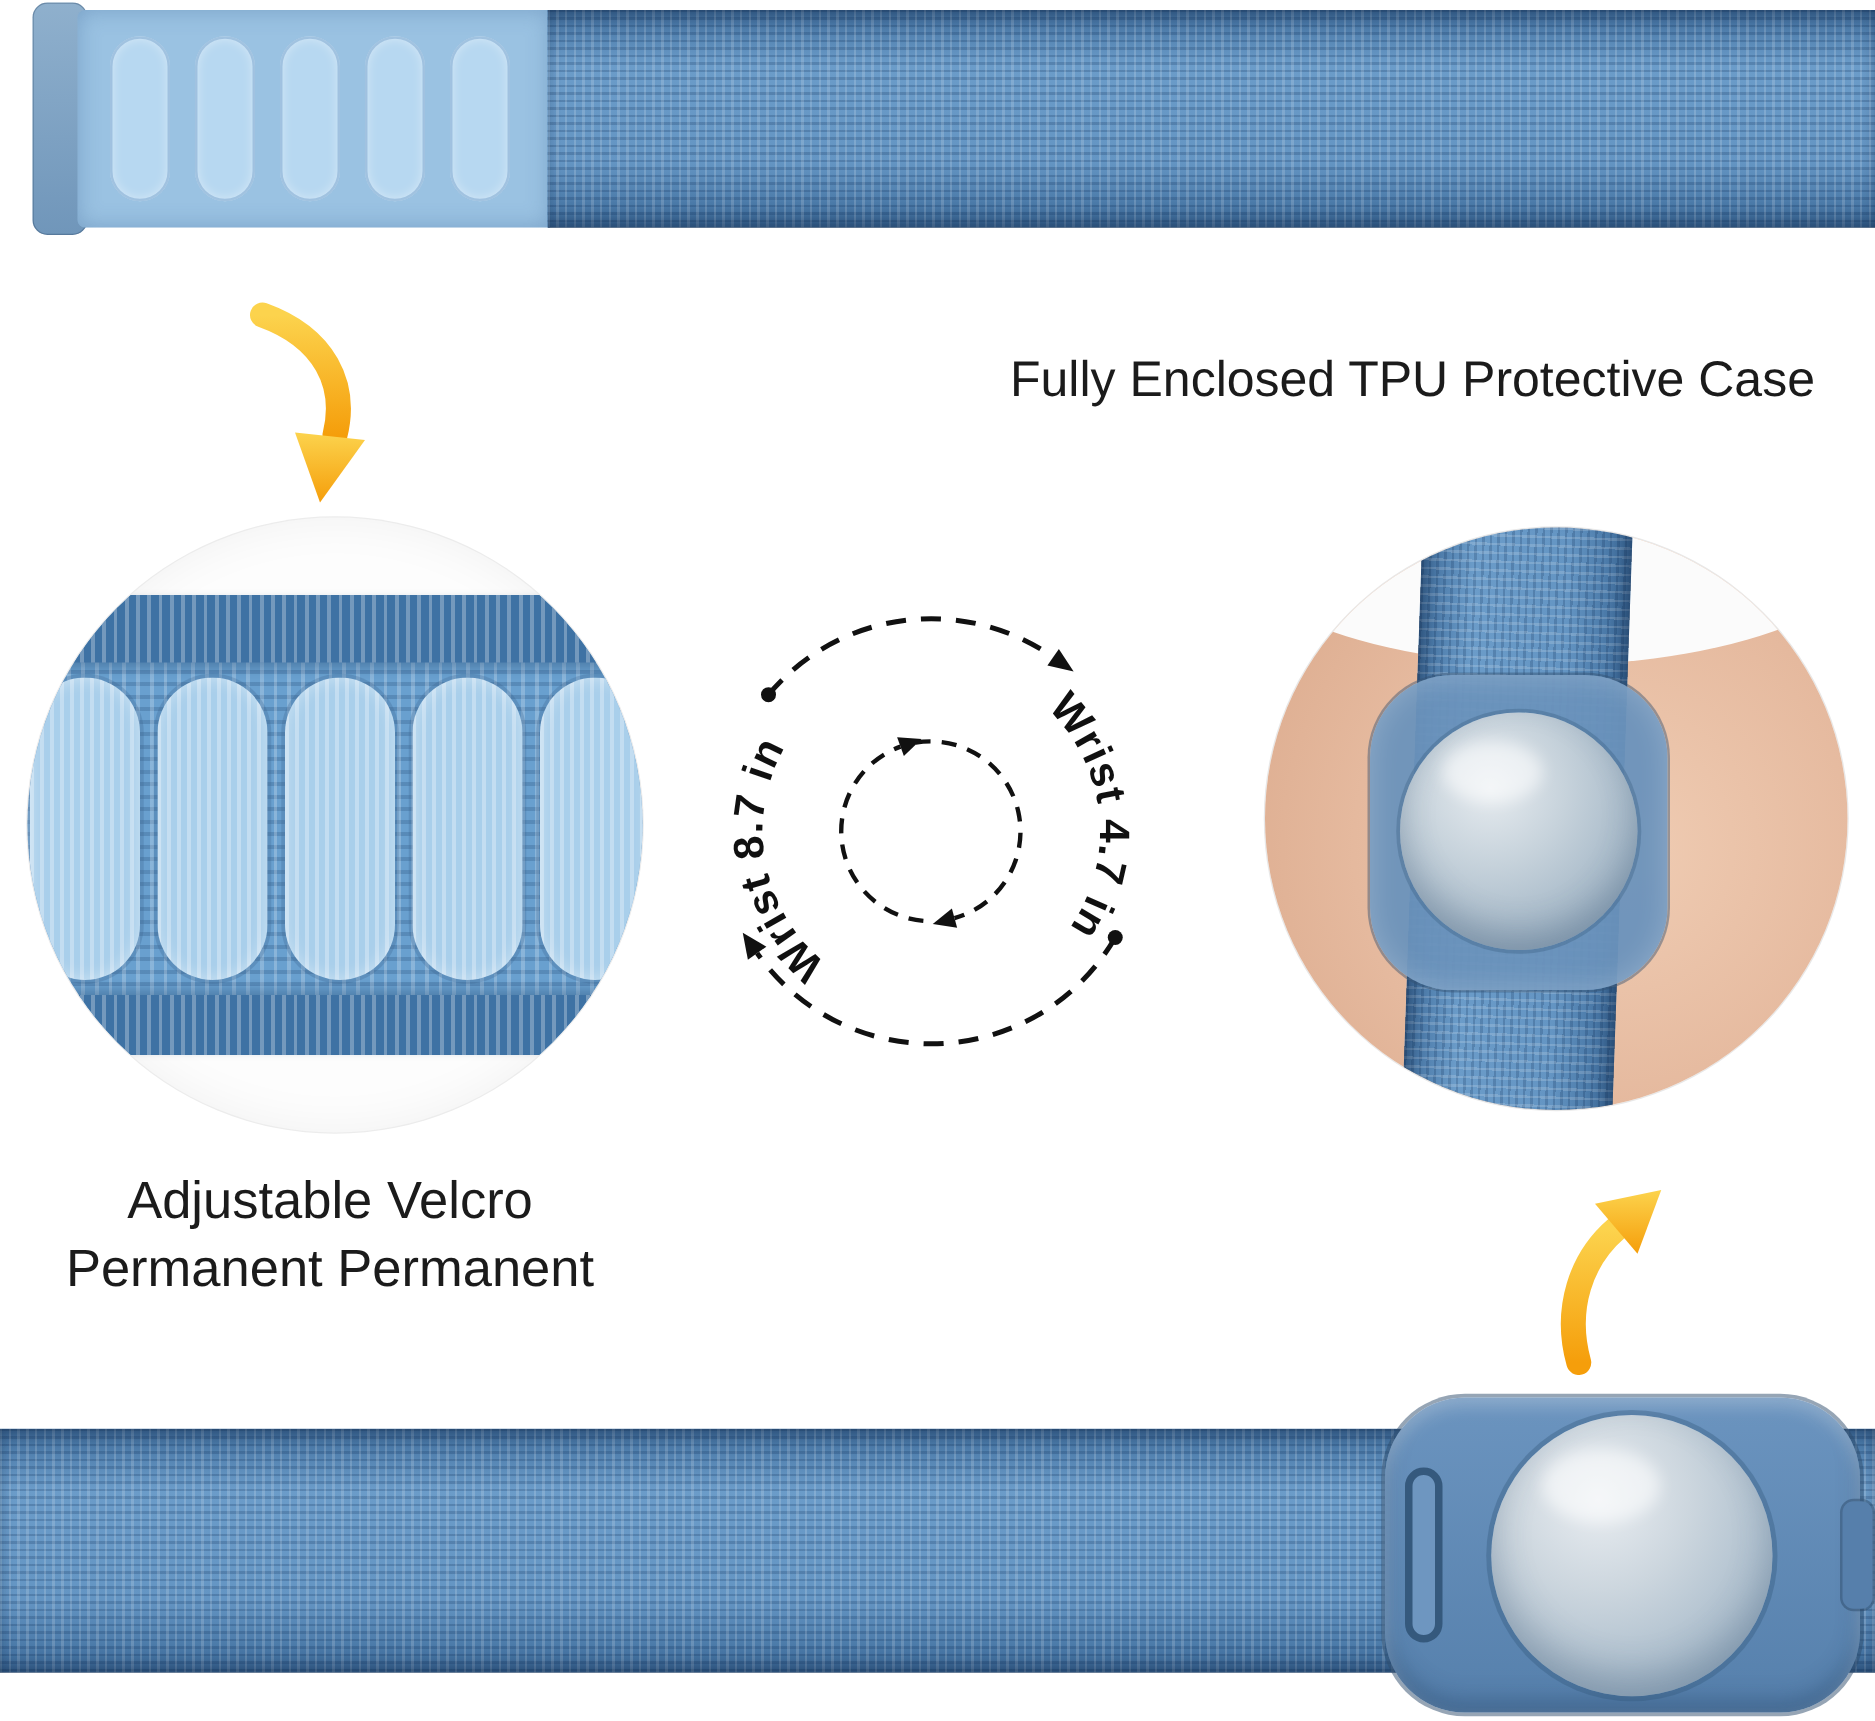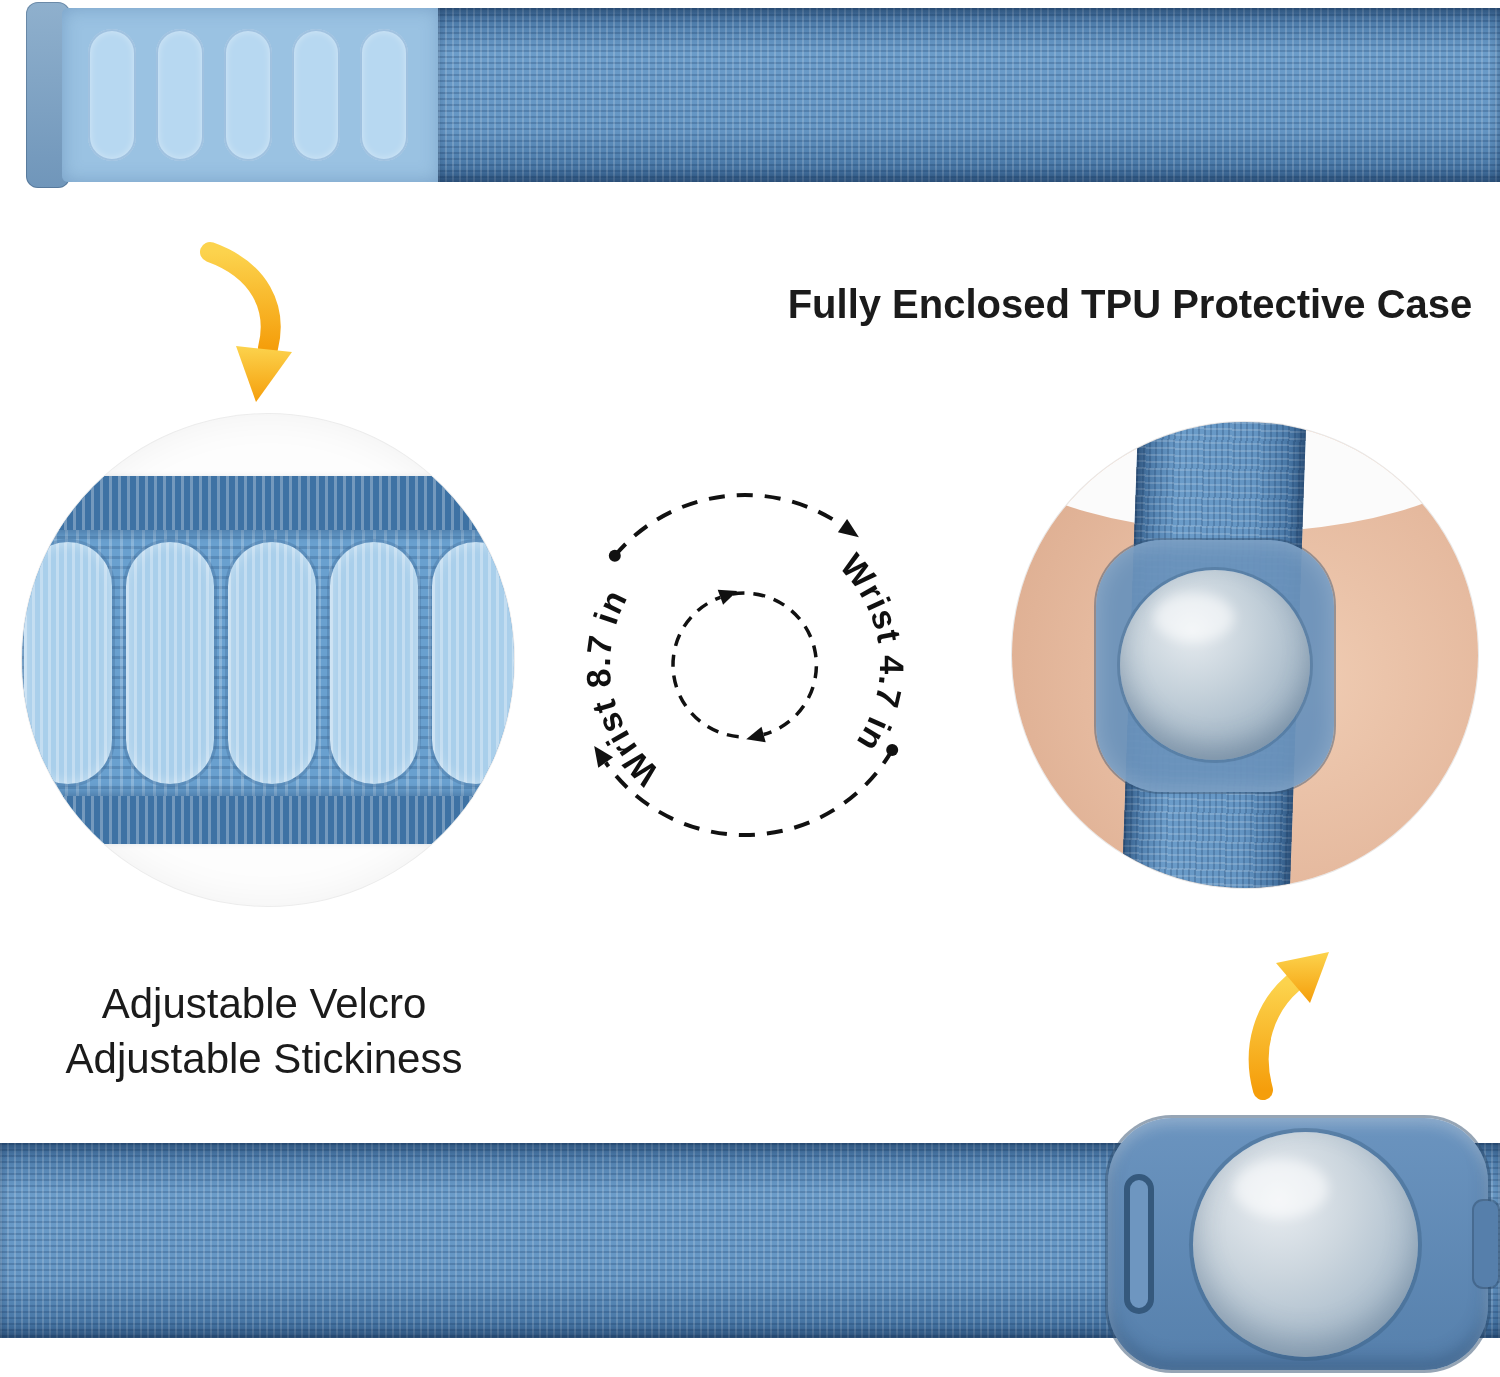--- a/index.html
+++ b/index.html
@@ -30,22 +30,22 @@
   .end-cap{left:26px;top:2px;width:44px;height:186px;border-radius:12px;
     background:linear-gradient(180deg,#8fb0cd,#7096ba);box-shadow:inset 0 0 0 1px rgba(40,70,100,.35);}
   .velcro-panel{left:62px;top:8px;width:378px;height:174px;background:#9ac2e2;
     border-radius:6px 0 0 6px;box-shadow:inset 0 0 18px rgba(60,100,150,.35);}
   .oval{position:absolute;top:21px;width:48px;height:132px;border-radius:24px;background:#b7d8f1;
     box-shadow:inset 0 0 0 2px rgba(110,155,200,.45), inset 0 0 10px rgba(255,255,255,.6);}
   .top-weave{left:438px;top:8px;width:1062px;height:174px;}
 
   
   .tpu-caption{left:760px;top:278px;width:740px;text-align:center;color:#1b1b1b;
-    font-size:40px;line-height:1.32;font-weight:700;}
-  .velcro-caption{left:8px;top:976px;width:512px;text-align:center;color:#1b1b1b;
+    font-size:40px;line-height:1.32;font-weight:400;}
+  .velcro-caption{left:8px;top:932px;width:512px;text-align:center;color:#1b1b1b;
     font-size:42px;line-height:1.32;font-weight:400;}
 
   
   .zoom-circle{left:22px;top:414px;width:492px;height:492px;border-radius:50%;overflow:hidden;
     background:#fdfdfd;box-shadow:0 0 0 1px #ececec, inset 0 0 40px rgba(0,0,0,.05);}
   .zoom-strap{position:absolute;left:-12px;top:62px;width:516px;height:368px;
     background:
       repeating-linear-gradient(90deg, rgba(255,255,255,.22) 0 3px, rgba(255,255,255,0) 3px 11px),
       repeating-linear-gradient(180deg, rgba(10,40,80,.18) 0 3px, rgba(10,40,80,0) 3px 10px),
       #69a0cf;}
@@ -170,21 +170,21 @@
     <div class="photo-strap weave-v"></div>
     <div class="photo-case">
       <div class="photo-dome">
         <div class="dome-shine"></div>
       </div>
     </div>
   </div>
 
   <div class="abs velcro-caption">
     <div>Adjustable Velcro</div>
-    <div>Adjustable Stickiness</div>
+    <div>Permanent Permanent</div>
   </div>
 
   <svg class="abs" style="left:1235px;top:935px;" width="130" height="165" viewBox="0 0 130 165">
     <defs>
       <linearGradient id="ag2" x1="0" y1="1" x2="0" y2="0">
         <stop offset="0" stop-color="#f59e0b"></stop>
           <stop offset="1" stop-color="#fcd34d"></stop>
       </linearGradient>
     </defs>
     <path d="M 28,155 C 16,112 30,72 58,48" stroke="url(#ag2)" stroke-width="20" fill="none" stroke-linecap="round"></path>

